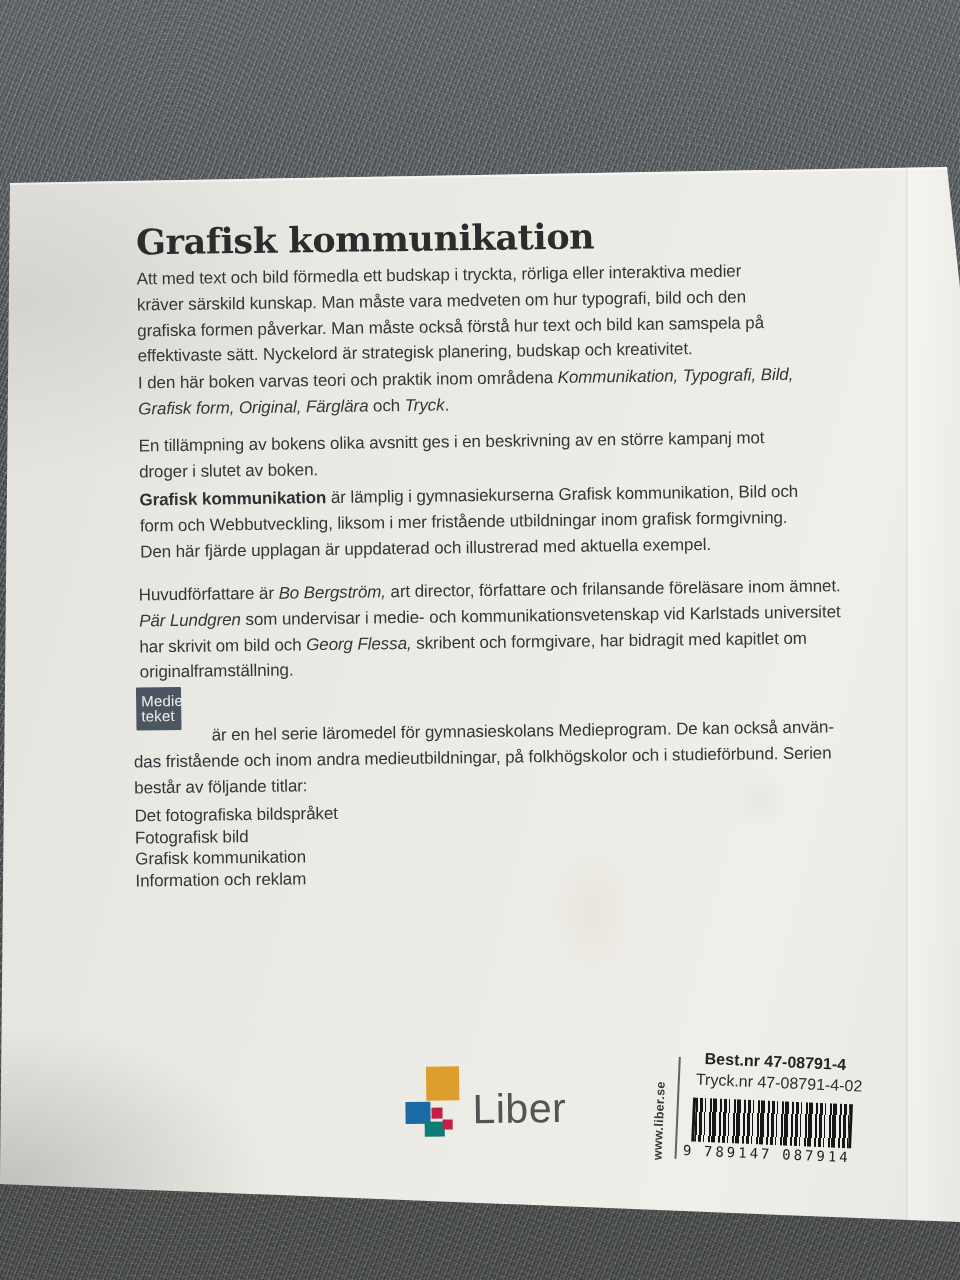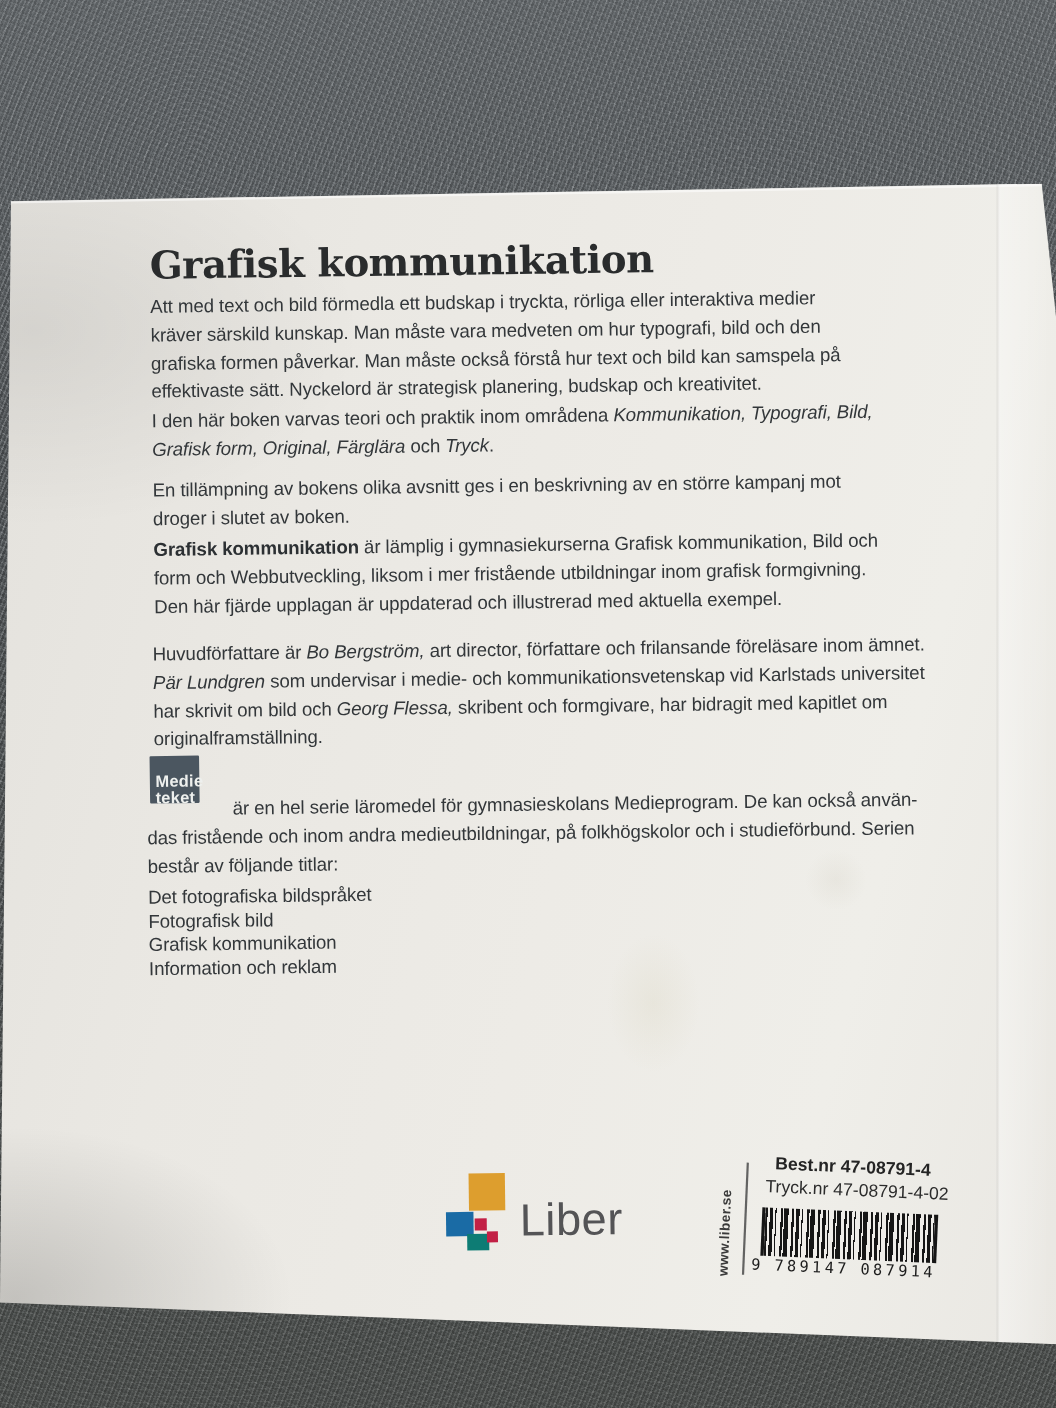--- a/index.html
+++ b/index.html
@@ -34,21 +34,21 @@
 
   .title{position:absolute;left:142px;top:217px;font-family:"DejaVu Serif",serif;
     font-weight:700;font-size:35px;letter-spacing:-0.4px;color:#2a2c2d;}
   .para{position:absolute;left:142px;width:720px;font-size:17px;line-height:25.8px;
     letter-spacing:-0.1px;white-space:pre-line;color:#33373a;}
   .it{font-style:italic;}
   .bd{font-weight:700;color:#2c3033;}
   #p1{top:262px;} #p2{top:366px;} #p3{top:429px;} #p4{top:483px;} #p5{top:578px;left:140px;}
 
   .medie-box{position:absolute;left:136px;top:683px;width:45px;height:43px;background:#4b5660;
-    color:#eef0ee;font-size:15px;font-weight:700;line-height:14.5px;padding:17px 0 0 5px;
+    color:#eef0ee;font-size:15px;font-weight:400;line-height:14.5px;padding:7px 0 0 5px;
     box-sizing:border-box;white-space:pre-line;letter-spacing:0.2px;border-radius:1px;}
   #series{left:133px;top:719px;text-indent:78px;width:730px;}
   .titles{position:absolute;left:133px;top:801px;font-size:17px;line-height:21.6px;letter-spacing:-0.1px;}
 
   .sq{position:absolute;}
   .liber-text{position:absolute;left:467px;top:1086px;font-size:41px;color:#545456;letter-spacing:0.5px;}
 
   .label-block{position:absolute;left:674px;top:1050px;width:192px;height:130px;
     transform:rotate(3.2deg);transform-origin:10px 10px;color:#242424;}
   .vrule{position:absolute;left:0;top:10px;width:2px;height:102px;background:#4a4a4a;opacity:0.85;}

